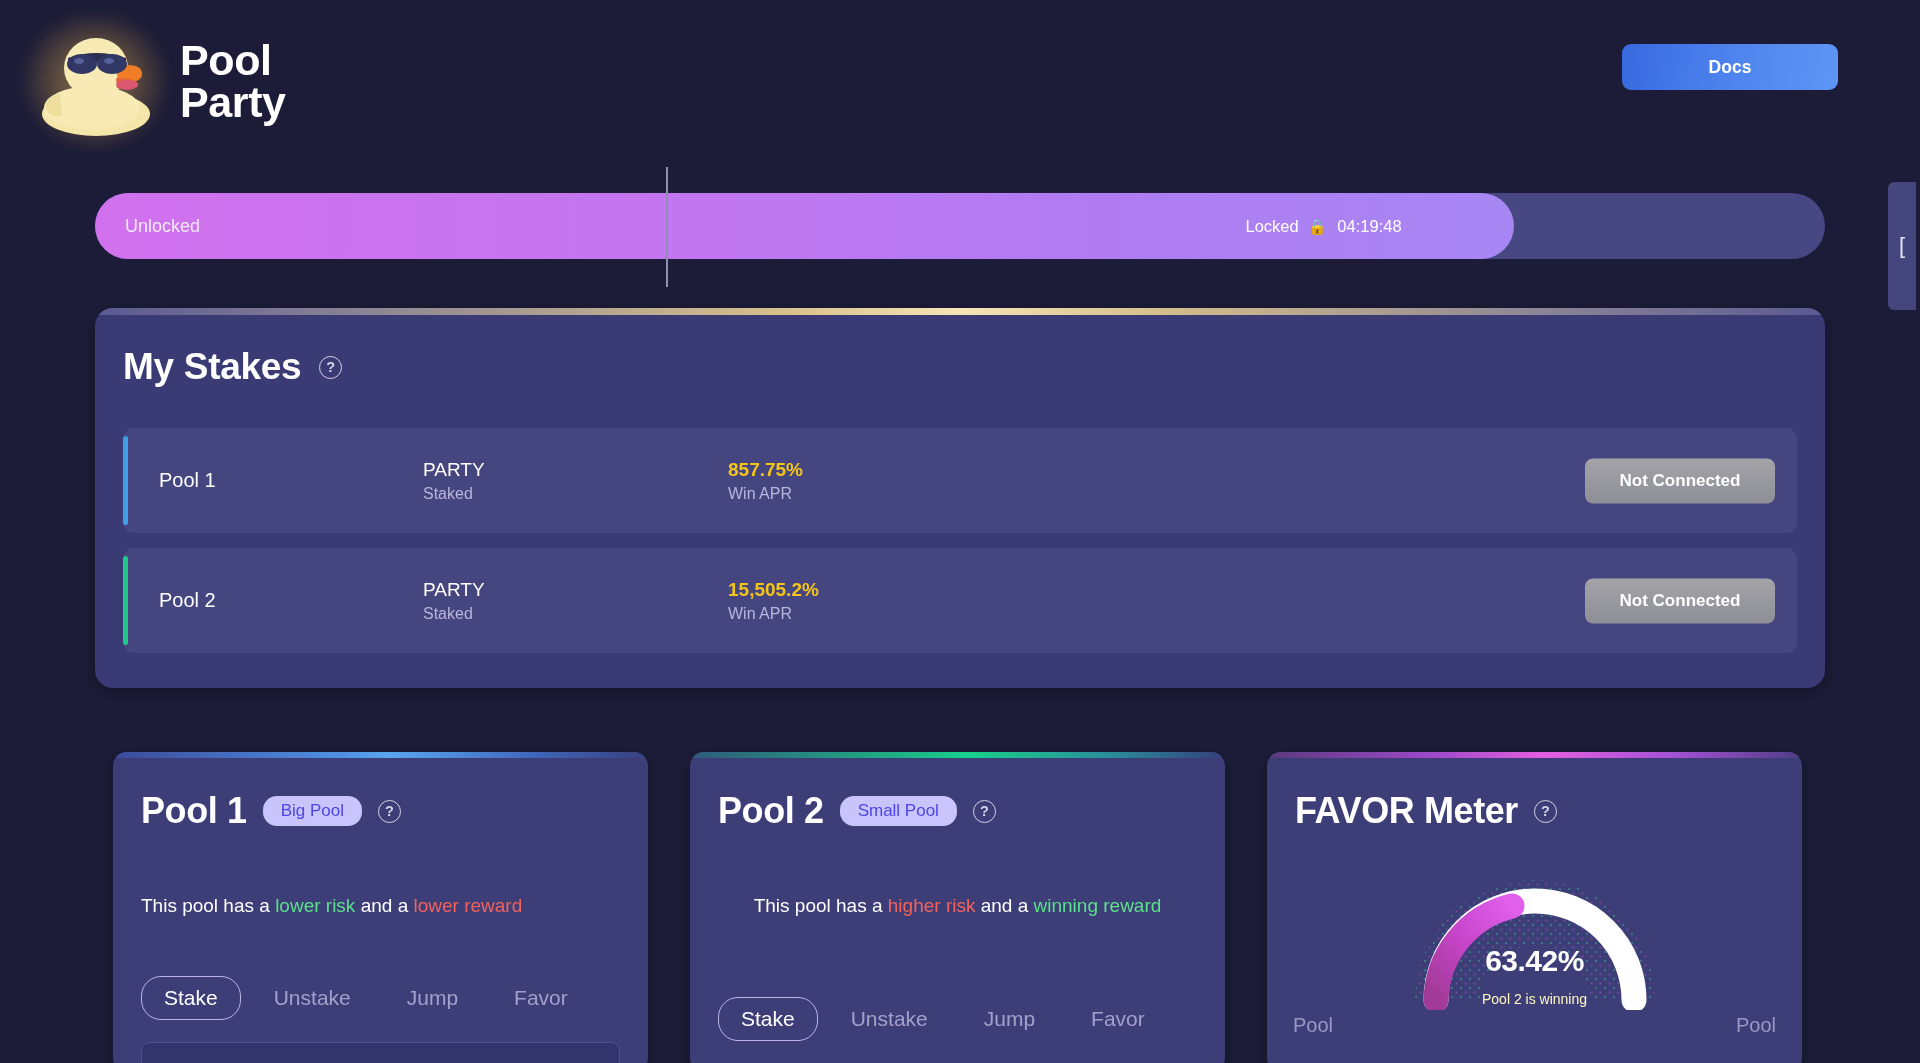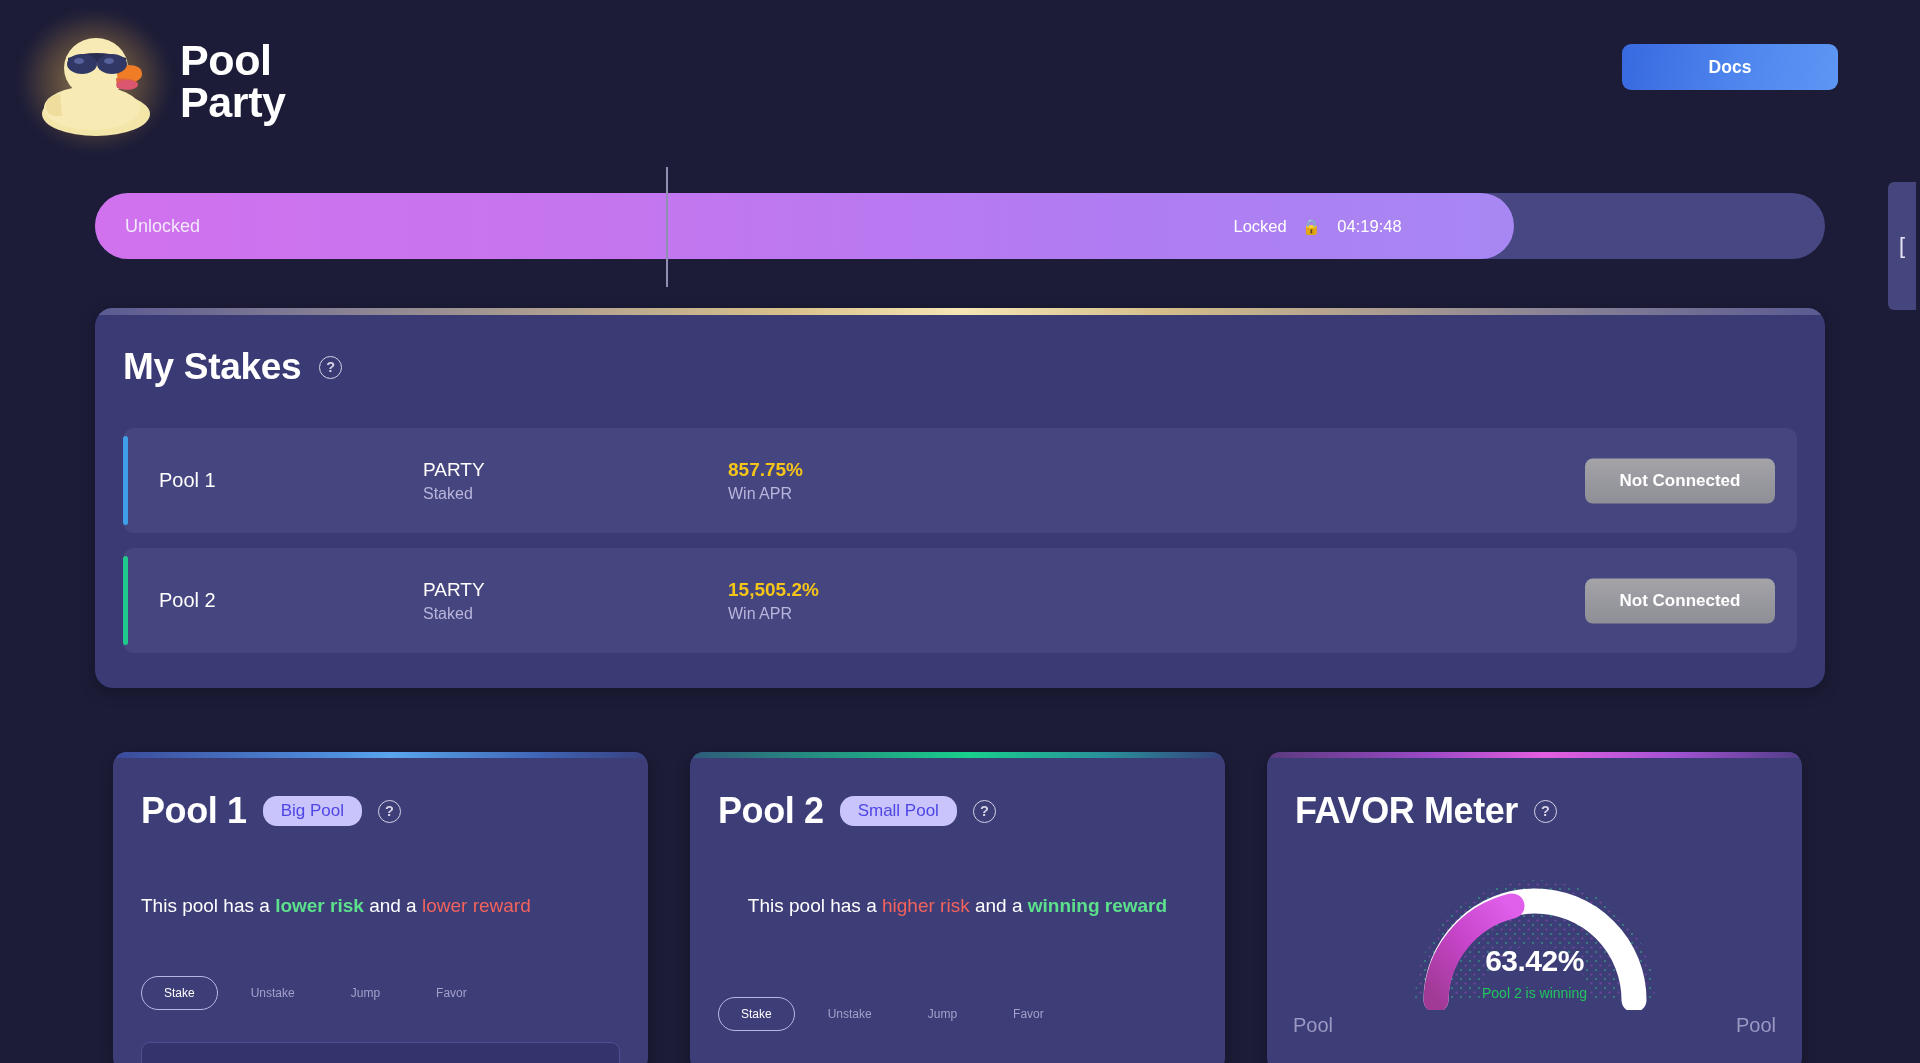--- a/index.html
+++ b/index.html
@@ -51,21 +51,21 @@
   .lockbar-fill {
     position: absolute; left: 0; top: 0; height: 66px; border-radius: 33px;
     background: linear-gradient(90deg, #d171ee 0%, #c476ef 38%, #b07cf2 72%, #a787f3 100%);
   }
   .lockbar-label-left {
     position: absolute; left: 30px; top: 50%; transform: translateY(-50%);
     color: #f2e9fb; font-size: 18px;
   }
   .lockbar-label-right {
     position: absolute; right: 112px; top: 50%; transform: translateY(-50%);
-    color: #ffffff; font-size: 16.5px; display: flex; align-items: center; gap: 16px;
+    color: #ffffff; font-size: 16.5px; display: flex; align-items: center; gap: 10px;
     white-space: nowrap;
     justify-content: space-between;
   }
   .lock-icon { font-size: 15px; line-height: 1; }
   .lockbar-marker {
     position: absolute; left: 571px; top: -26px; width: 2px; height: 120px;
     background: #8f8fb4;
   }
 
   
@@ -117,43 +117,43 @@
   .card-title { color: #fff; font-size: 36px; font-weight: 700; letter-spacing: -0.4px; }
   .badge {
     background: #c9c4fb; color: #4e46e5; font-size: 17px; font-weight: 500;
     padding: 5px 18px; border-radius: 14px; cursor: pointer; white-space: nowrap;
   }
   .card-desc {
     position: absolute; left: 28px; right: 28px; top: 142px;
     color: #ffffff; font-size: 19px; line-height: 1.28;
   }
   .desc-center { text-align: center; }
-  .c-green { color: #5ce08b; font-weight: bold; }
+  .c-green { color: #5ce08b; }
   .c-red   { color: #f3635c; }
   .tabs { position: absolute; left: 28px; top: 224px; display: flex; align-items: center; gap: 10px; }
   .tab {
-    font-size: 12px; color: #a3a0c9; padding: 9px 22px; border-radius: 20px;
+    font-size: 21px; color: #a3a0c9; padding: 9px 22px; border-radius: 20px;
     border: 1.6px solid transparent; cursor: pointer; white-space: nowrap; background: none;
     font-family: inherit;
   }
   .tab.active { color: #ffffff; border-color: #b9b5e4; }
   .card-input {
     position: absolute; left: 28px; right: 28px; top: 290px; height: 52px;
     border-radius: 9px; background: #34346c; border: 1.5px solid #4f4f92;
   }
 
   
   .favor-body { position: absolute; left: 0; right: 0; top: 108px; height: 190px; }
   .gauge-wrap { position: relative; width: 278px; height: 150px; margin: 0 auto; }
   .gauge-center {
     position: absolute; left: 50%; top: 84px; transform: translateX(-50%);
     text-align: center; width: 240px;
   }
   .gauge-pct { color: #fff; font-size: 30px; font-weight: 700; letter-spacing: -0.5px; }
-  .gauge-sub { color: #22c55e; font-size: 14px; margin-top: 7px; }
+  .gauge-sub { color: #fef9c3; font-size: 14px; margin-top: 13px; }
   .gauge-labels {
     position: absolute; left: 26px; right: 26px; top: 262px;
     display: flex; justify-content: space-between; color: #9b98c4; font-size: 20px;
   }
 
   
   .drawer-tab {
     position: absolute; right: 0; top: 182px; width: 28px; height: 128px;
     background: #46467f; border-radius: 6px 0 0 6px;
     display: flex; align-items: center; justify-content: center;

